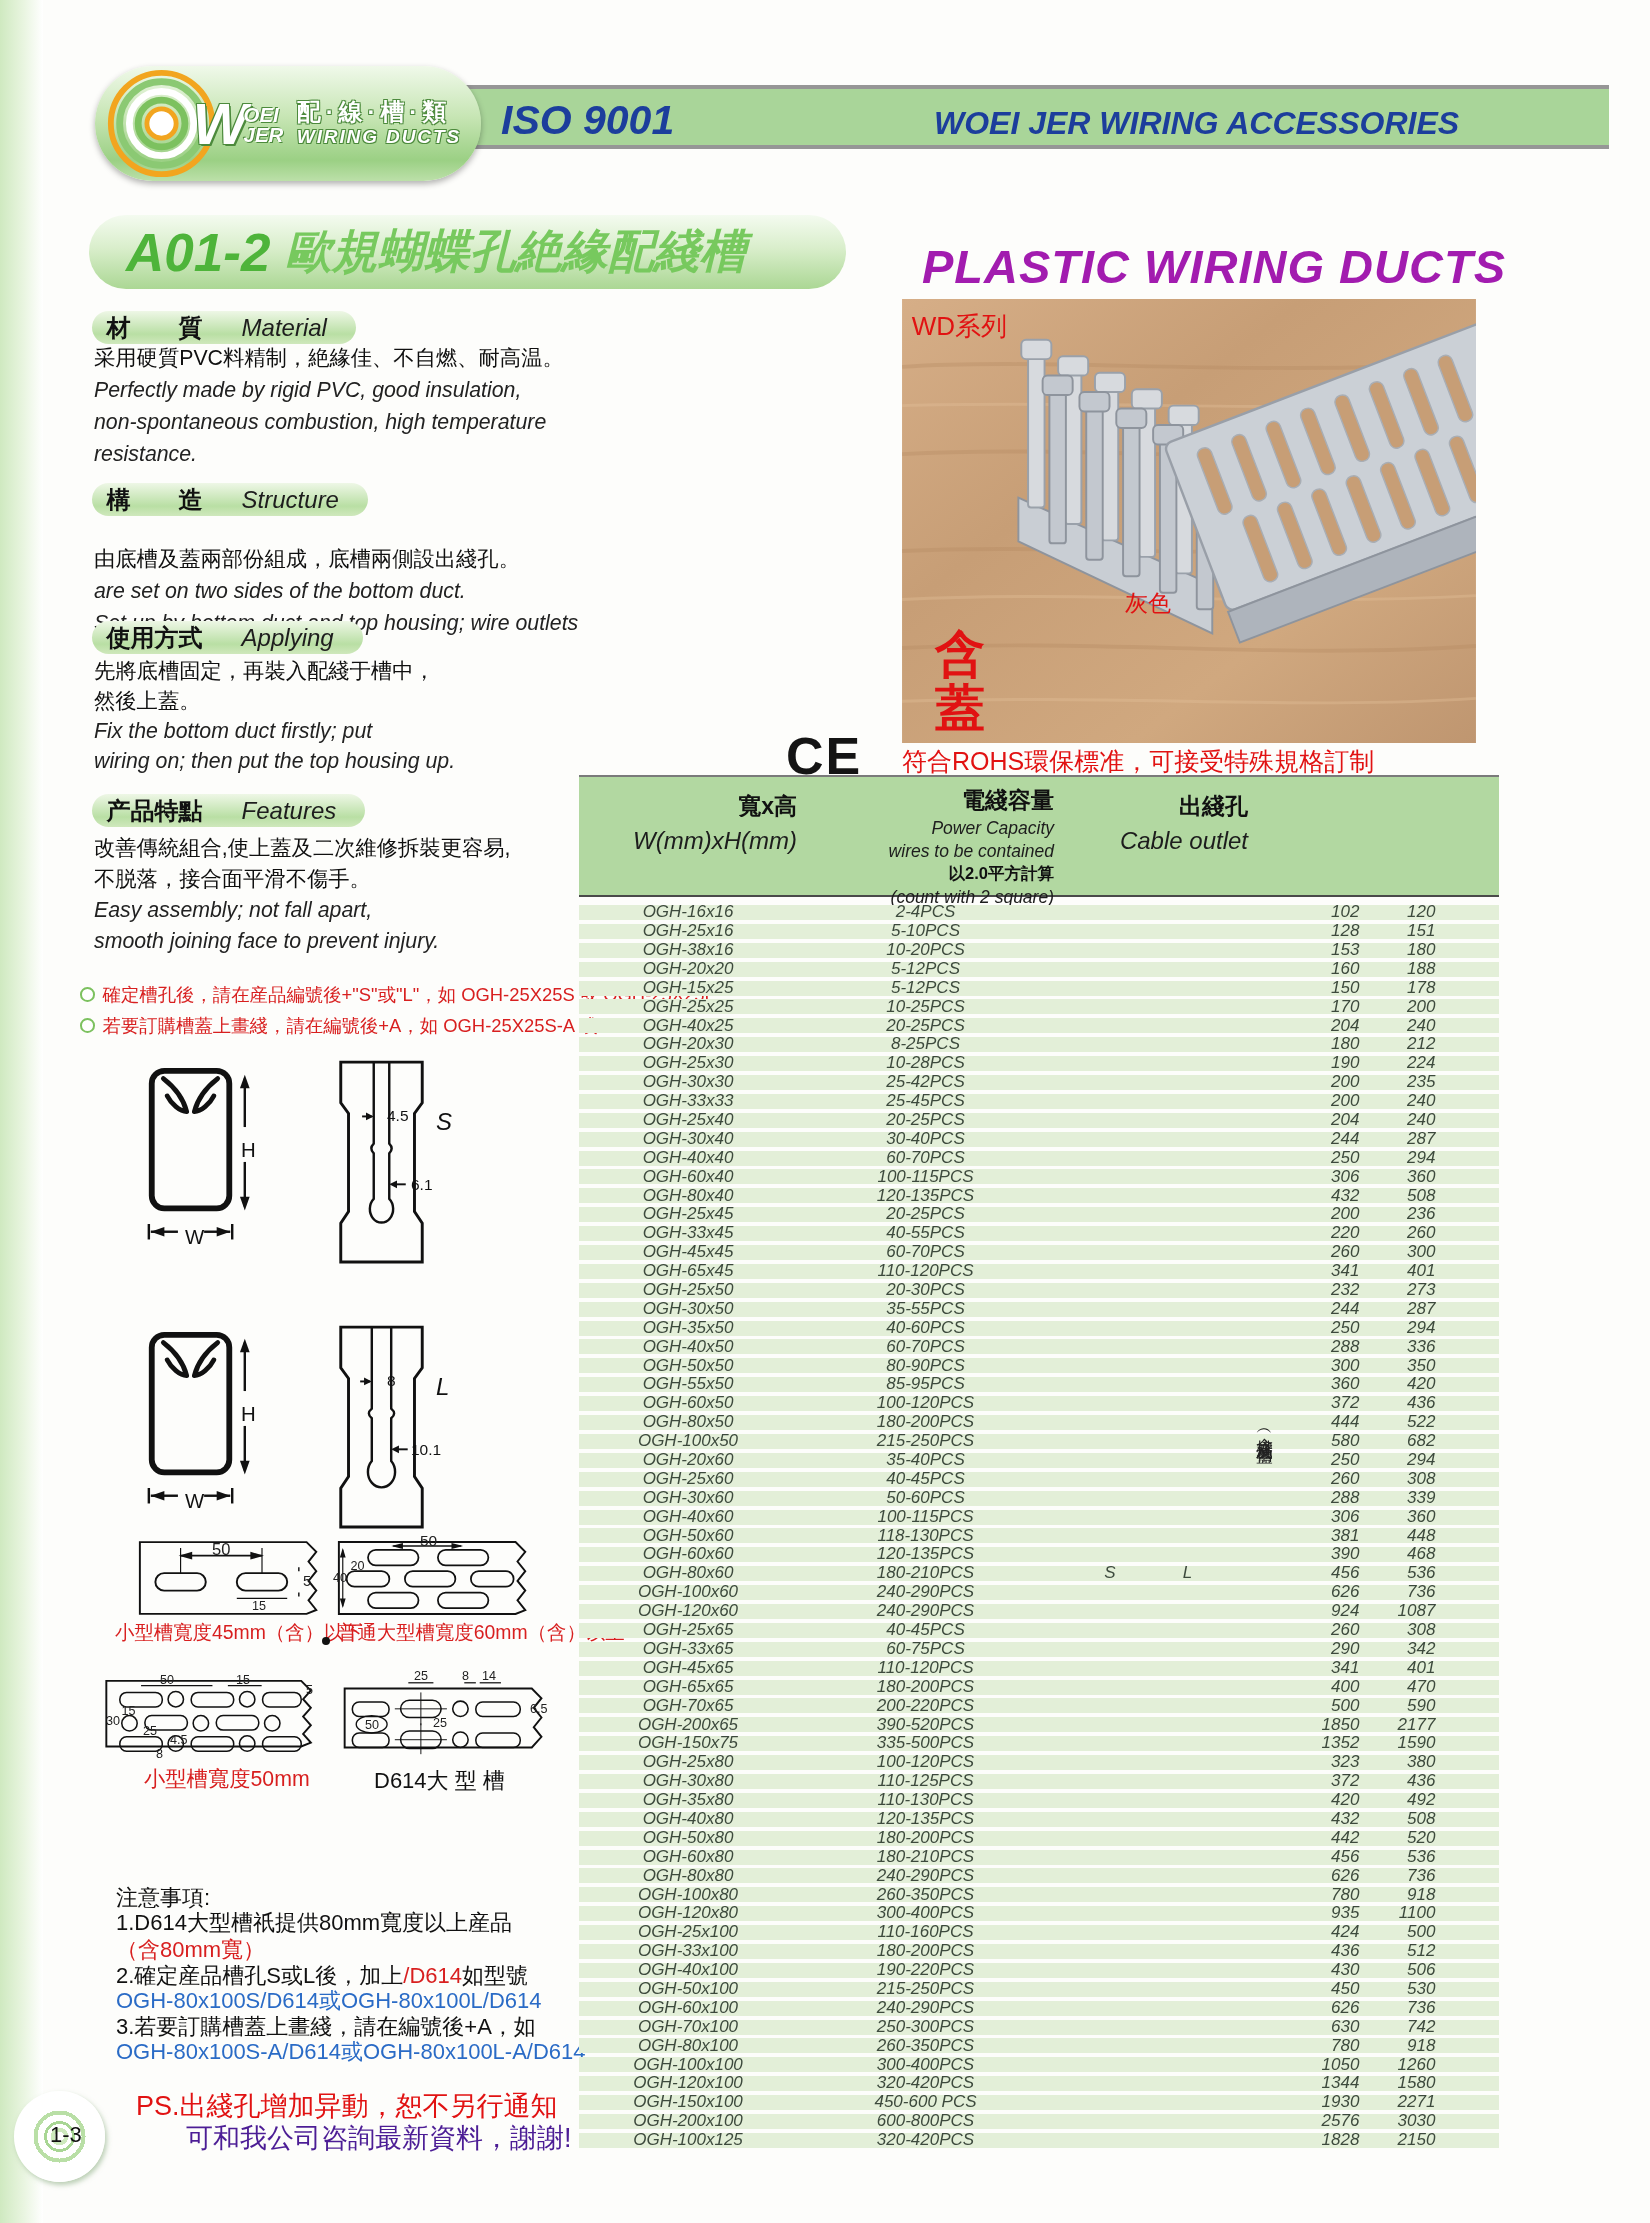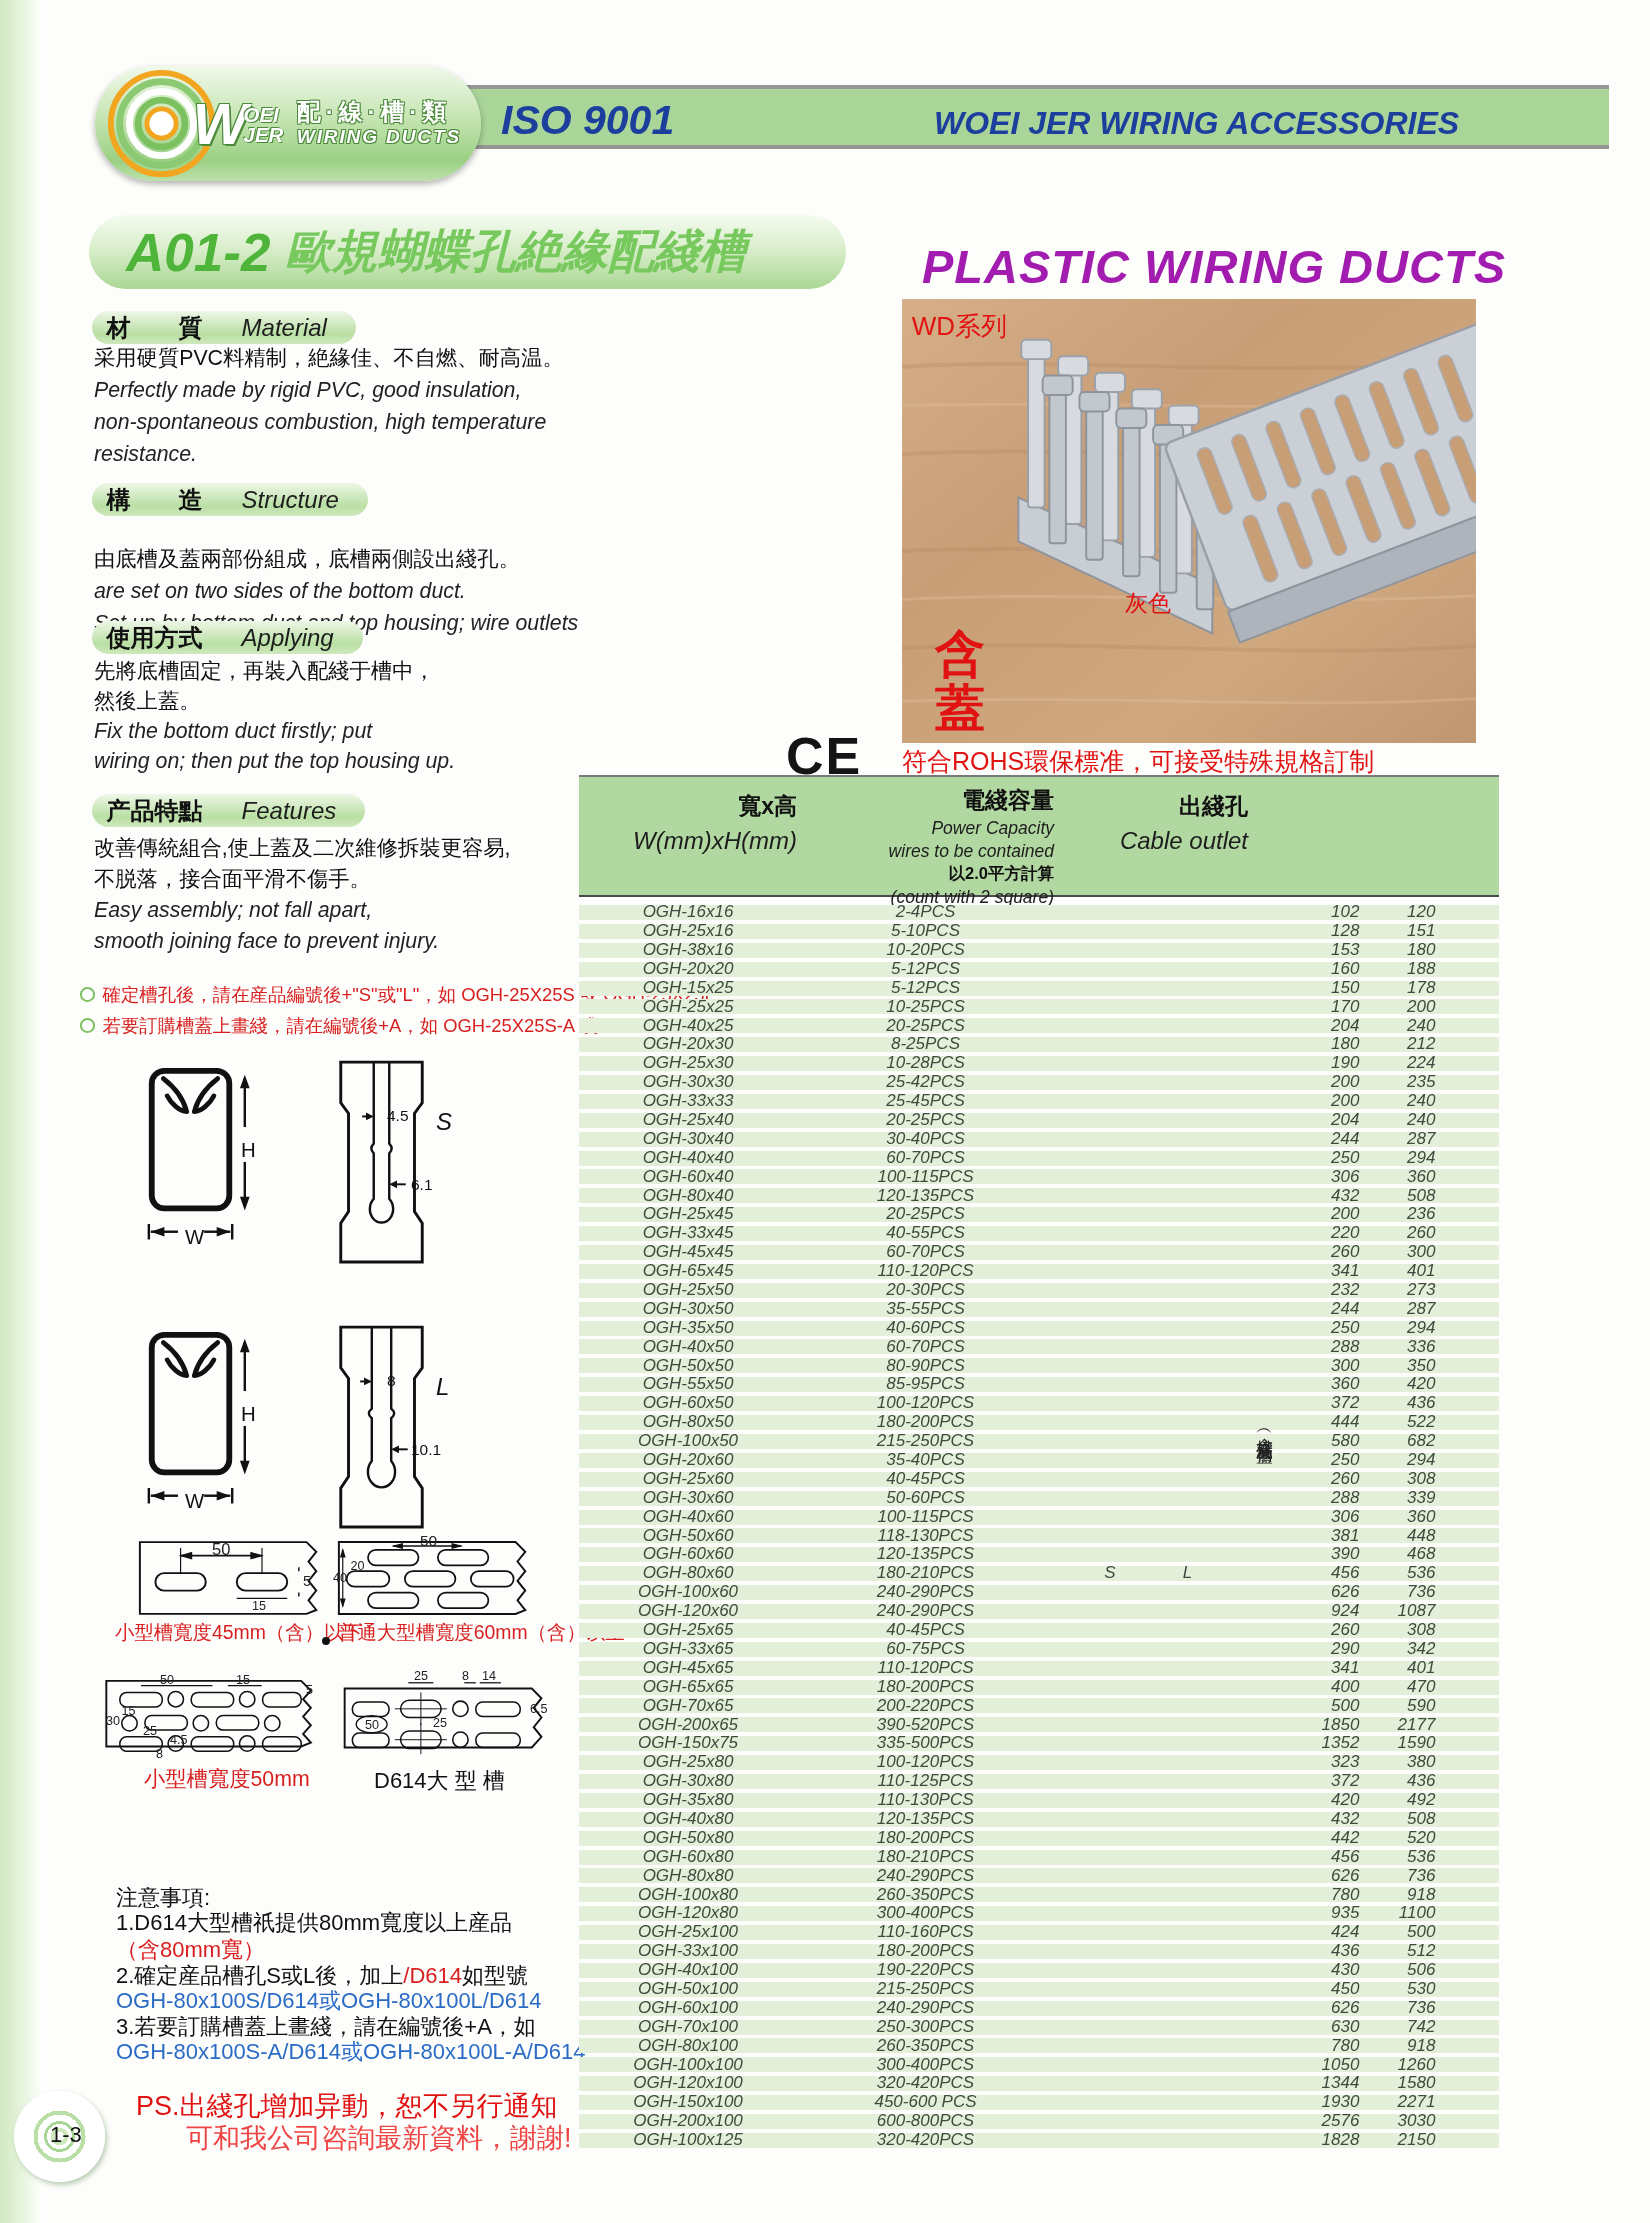--- a/index.html
+++ b/index.html
@@ -80,21 +80,21 @@
   #pcap1{left:115px;top:1619px;} #pcap2{left:338px;top:1619px;}
   #pcap3{left:144px;top:1764px;font-size:21.3px;} #pcap4{left:374px;top:1766px;font-size:22px;color:#111;}
   #dot1{position:absolute;left:322px;top:1637px;width:7.8px;height:7.8px;border-radius:50%;background:#111;}
 
   
   .nline{position:absolute;left:116px;font-size:22px;white-space:nowrap;color:#111;}
   .nred{color:#d81f1f;} .nblue{color:#2a6bc6;}
   #nt{top:1883px;} #n1{top:1908px;} #n1b{top:1935px;} #n2{top:1961px;}
   #n2b{top:1986px;} #n3{top:2012px;} #n3b{top:2037px;}
   #ps1{position:absolute;left:136px;top:2088px;font-size:27px;color:#e11212;white-space:nowrap;}
-  #ps2{position:absolute;left:186px;top:2120px;font-size:27px;color:#ef4444;white-space:nowrap;}
+  #ps2{position:absolute;left:186px;top:2120px;font-size:27px;color:#4c1d95;white-space:nowrap;}
 
   
   #bubble{position:absolute;left:13.6px;top:2091px;width:91px;height:91px;border-radius:50%;
           background:repeating-radial-gradient(circle at 50% 50%,#ffffff 0 4.9px,#cde9bc 4.9px 8.7px,#ffffff 8.7px 12.6px,#a8d694 12.6px 15.5px,#ffffff 15.5px 22px,#b9dfa6 22px 26px,#ffffff 26px 58px);
           box-shadow:1.9px 2.9px 5.8px rgba(120,160,110,.5);}
   #pageno{position:absolute;left:50px;top:2122px;font-size:22px;color:#111;}
 
   
   #photo{position:absolute;left:902px;top:299px;width:574px;height:444px;overflow:hidden;}
   .ph-label{position:absolute;color:#e11212;white-space:nowrap;}

